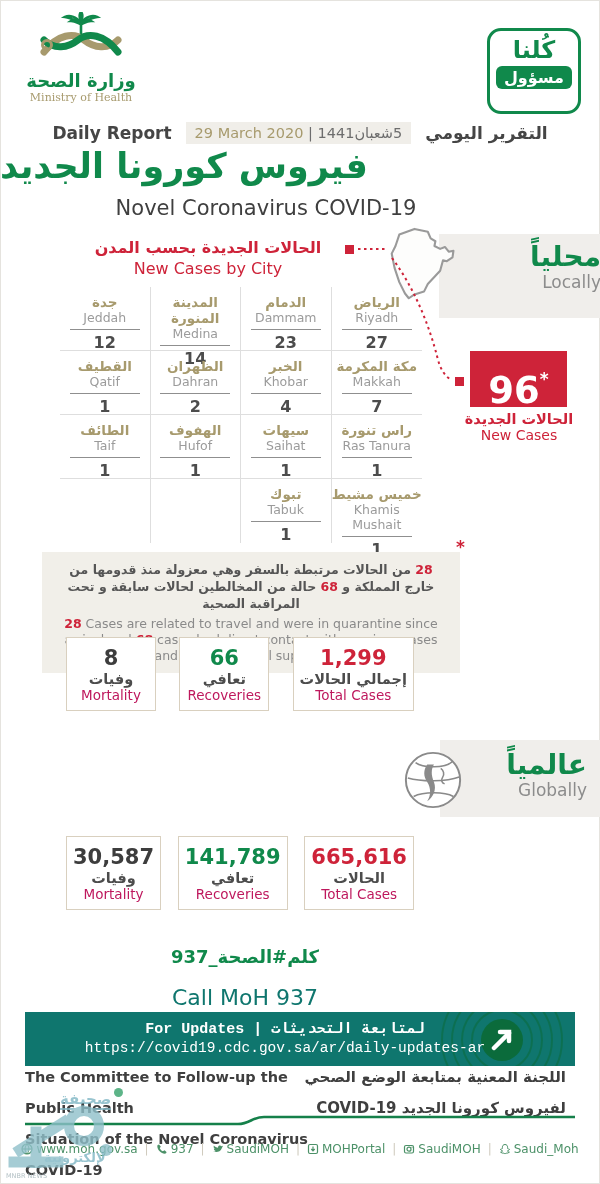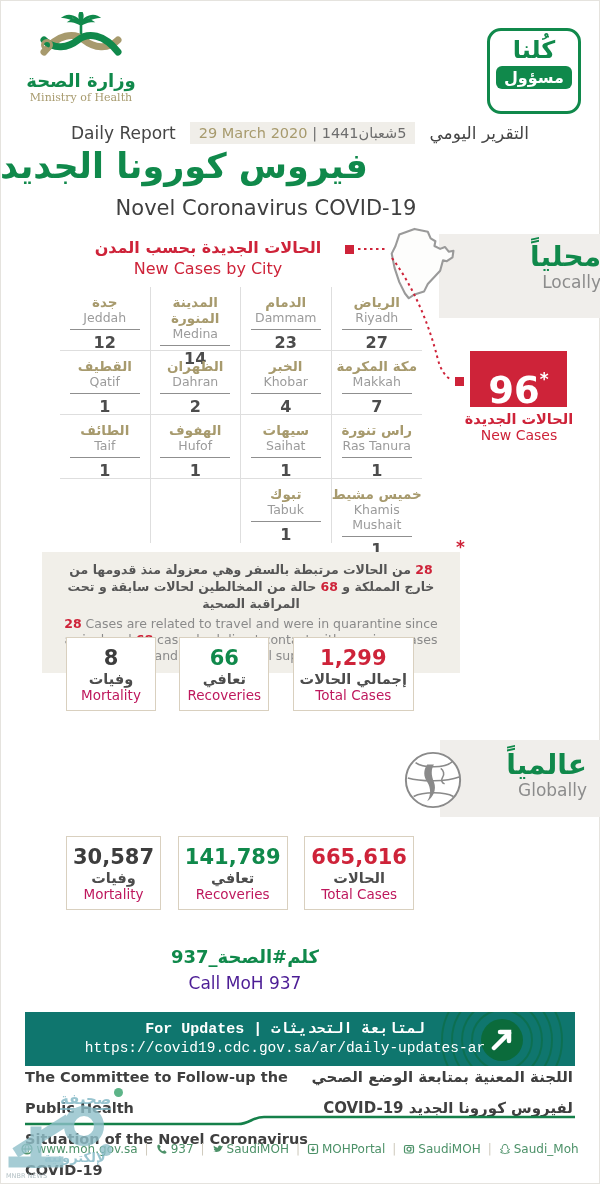--- a/index.html
+++ b/index.html
@@ -11,21 +11,21 @@
   #moh-logo{left:20px;top:12px;width:122px;text-align:center;}
   #moh-logo .ar{color:#10894B;font-weight:bold;font-size:18px;}
   #moh-logo .en{color:#A79A6D;font-size:11px;font-family:"DejaVu Serif","Liberation Serif",serif;}
   #resp-badge{left:487px;top:28px;width:88px;height:74px;border:3px solid #10894B;border-radius:14px;
       background:#fff;text-align:center;padding-top:6px;}
   #resp-badge .t1{color:#10894B;font-weight:bold;font-size:24px;line-height:26px;}
   #resp-badge .t2{display:inline-block;background:#10894B;color:#fff;font-weight:bold;font-size:16px;
       border-radius:6px;padding:2px 8px;margin-top:3px;}
   
   #report-row{left:0;top:122px;width:600px;display:flex;justify-content:center;align-items:center;gap:14px;}
-  .rep-lbl{color:#454545;font-weight:normal;font-size:17px;}
+  .rep-lbl{color:#454545;font-weight:bold;font-size:17px;}
   #date-chip{background:#F0EEE9;padding:3px 9px;font-size:14.5px;color:#6d6d6d;}
   #date-chip .greg{color:#A79A6D;}
   #main-title{left:0;top:146px;width:600px;text-align:left;color:#10894B;font-weight:bold;font-size:35px;}
   #sub-title{left:0;top:196px;width:532px;text-align:center;color:#3f3f3f;font-size:21px;}
   
   .band{background:#F0EEEB;text-align:right;padding:8px 13px 0 0;box-sizing:border-box;}
   .band .h-ar{color:#10894B;font-weight:bold;font-size:28px;line-height:30px;}
   .band .h-en{color:#8c8c8c;font-size:17px;}
   #locally-band{left:439px;top:234px;width:175px;height:84px;}
   #map-icon{left:386px;top:224px;}
@@ -61,29 +61,29 @@
   .stat-box{background:#fff;border:1px solid #D9D0BF;text-align:center;padding:8px 6px 7px 6px;min-width:90px;box-sizing:border-box;}
   .stat-val{font-weight:bold;font-size:21px;}
   .stat-ar{color:#4c4c4c;font-weight:bold;font-size:14.5px;direction:rtl;margin-top:1px;}
   .stat-en{color:#be185d;font-size:13.5px;}
   
   #globally-band{left:440px;top:740px;width:160px;height:77px;padding-top:10px;}
   #globe-icon{left:402px;top:748px;}
   
   #call-block{left:45px;top:946px;width:400px;text-align:center;}
   #call-block .ar{color:#10894B;font-weight:bold;font-size:18px;direction:rtl;}
-  #call-block .en{color:#4c1d95;font-size:17px;margin-top:6px;}
+  #call-block .en{color:#0f766e;font-size:22px;margin-top:18px;}
   
   #updates-banner{left:25px;top:1012px;width:550px;height:54px;background:#0f766e;overflow:hidden;font-family:Liberation Mono, monospace;}
   #updates-banner .txt{position:absolute;left:0;top:7px;width:520px;text-align:center;color:#fff;}
   #updates-banner .l1{font-weight:bold;font-size:15px;direction:rtl;}
   #updates-banner .l2{font-size:14.5px;margin-top:2px;}
   
   #committee-en{left:25px;top:1062px;width:295px;color:#3f3f3f;font-weight:bold;font-size:14.5px;line-height:31px;}
-  #committee-ar{left:293px;top:1062px;width:280px;color:#3f3f3f;font-weight:bold;font-size:15px;
+  #committee-ar{left:286px;top:1062px;width:280px;color:#3f3f3f;font-weight:bold;font-size:15px;
       line-height:31px;text-align:right;direction:rtl;}
   
   #footer-contacts{left:0;top:1142px;width:600px;display:flex;justify-content:center;align-items:center;
       gap:7px;color:#4C9168;font-size:12px;}
   .f-link{display:flex;align-items:center;gap:3px;}
   .f-sep{color:#cfcabd;}
   
   #watermark{left:4px;top:1084px;width:185px;height:100px;opacity:.8;}
   #watermark .t1{position:absolute;left:56px;top:6px;color:#7FB6C4;font-weight:bold;font-size:15px;
       border-bottom:2px solid #7FB6C4;direction:rtl;}

